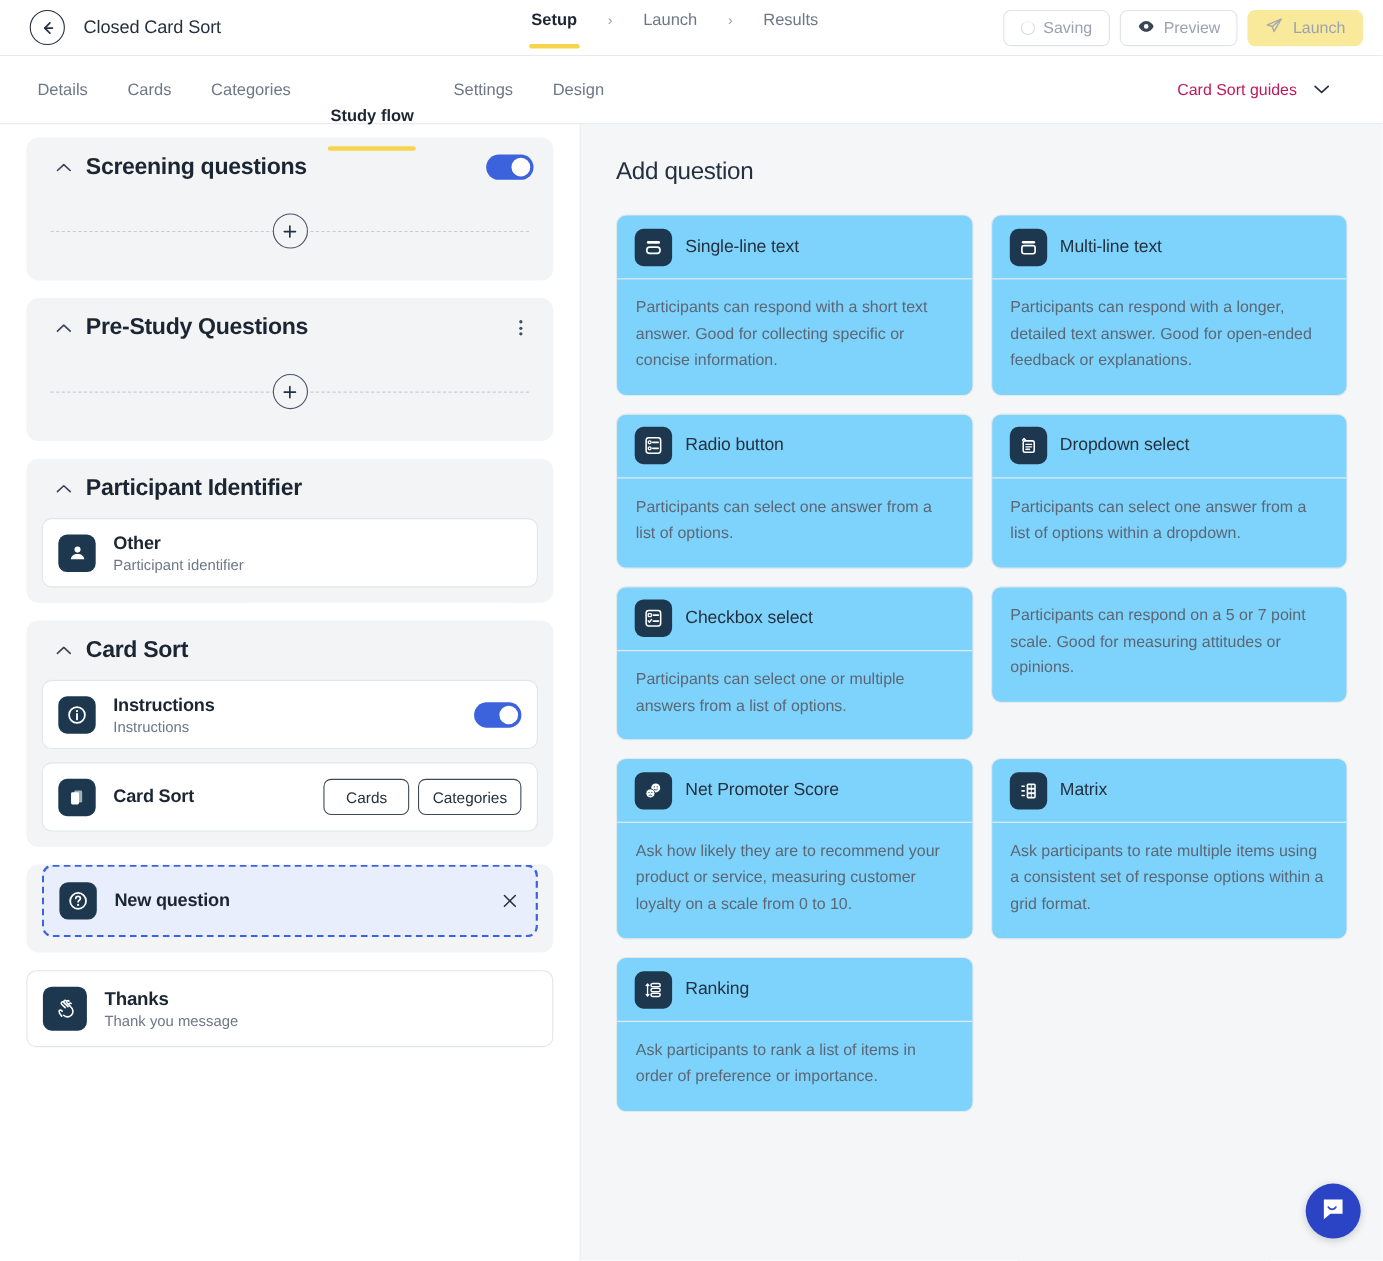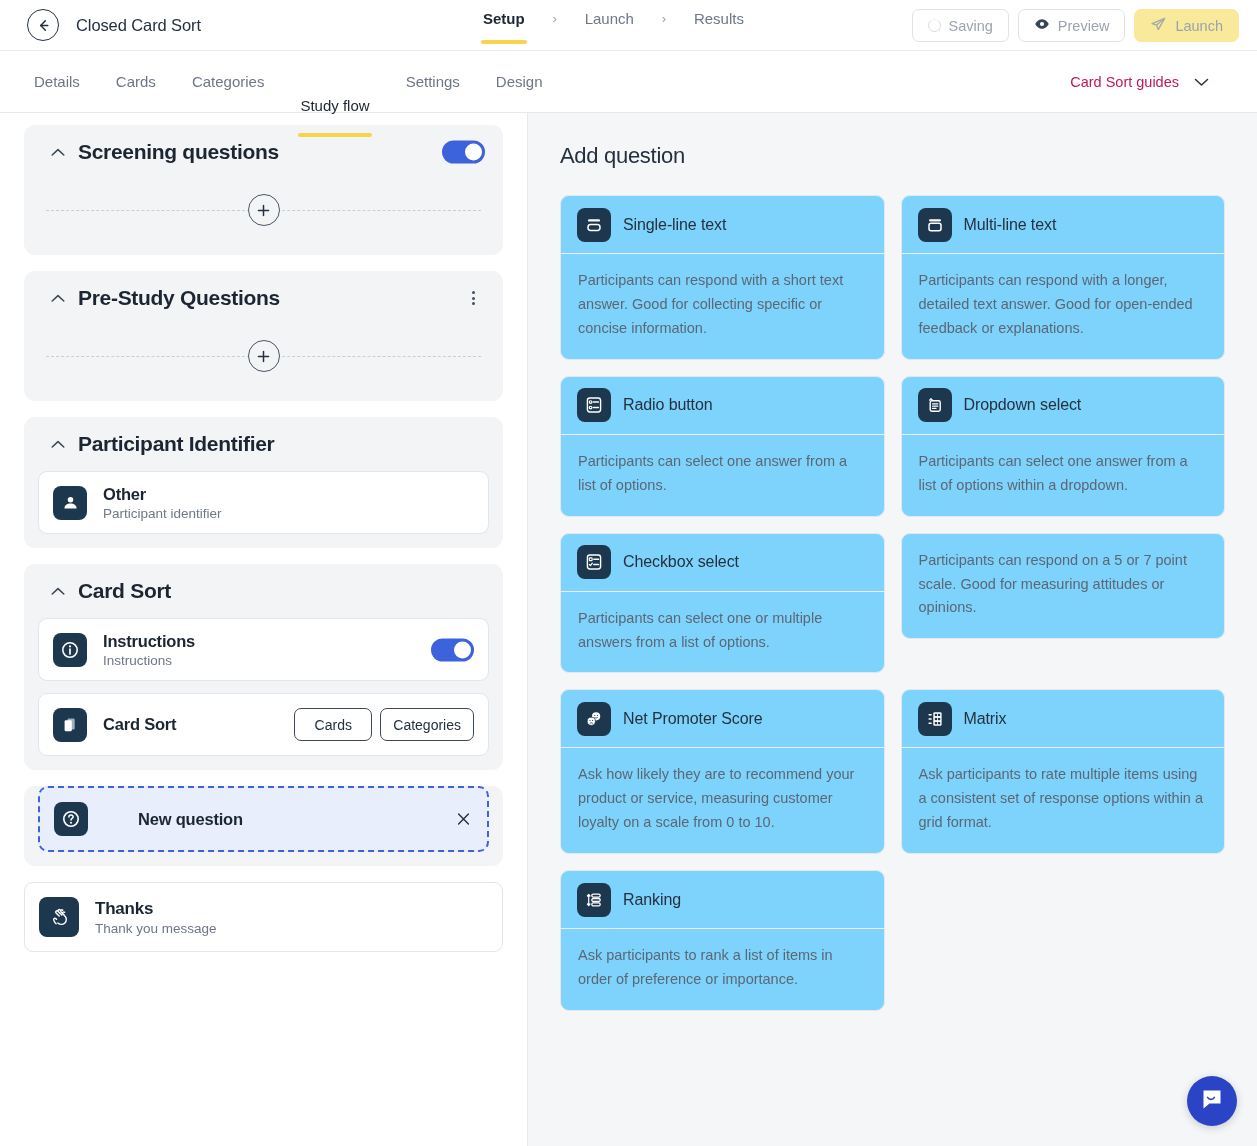--- a/index.html
+++ b/index.html
@@ -66,21 +66,21 @@
   
   .tabbar {
     height: 62px; flex: 0 0 62px; display: flex; align-items: center;
     border-bottom: 1px solid #e6e9ed; background: #fff; position: relative;
   }
   .tabs { display: flex; align-items: center; height: 62px; margin-left: 34px; gap: 36px; }
   .tab {
     font-size: 15px; color: #6d7787; cursor: pointer; position: relative;
     height: 62px; display: flex; align-items: center;
   }
-  .tab.active { color: #1c2633; font-weight: 400; margin-top: 48px; }
+  .tab.active { color: #1c2633; font-weight: 700; margin-top: 48px; }
   .tab.active::after {
     content:""; position:absolute; left:-2px; right:-2px; bottom:0;
     height: 3.5px; background: #f7d44c; border-radius: 2px;
   }
   .guides {
     position: absolute; right: 48px; display: flex; align-items: center; gap: 15px;
     font-size: 14.5px; color: #be185d; cursor: pointer;
   }
 
   
@@ -150,21 +150,20 @@
   .item-sub { font-size: 13.5px; color: #6d7787; margin-top: 2px; }
   .item-btns { position: absolute; right: 14px; display: flex; gap: 8px; }
   .ghost-btn {
     height: 33px; min-width: 78px; border: 1px solid #3f4a58; border-radius: 7px;
     background: #fff; font-size: 14px; color: #25313f; cursor: pointer;
     display: flex; align-items: center; justify-content: center; padding: 0 12px;
   }
   .item.dashed {
     background: #e8eefc; border: 2px dashed #3c63dc; border-radius: 10px;
     min-height: 66px;
-    gap: 34px;
   }
   .close-x {
     position: absolute; right: 15px; top: 50%; transform: translateY(-50%);
     cursor: pointer; display:flex;
   }
   .standalone { margin-bottom: 16px; }
   .standalone .item { min-height: 70px; }
 
   
   .add-title { font-size: 22px; font-weight: 500; color: #25313f; letter-spacing: -0.3px; }

